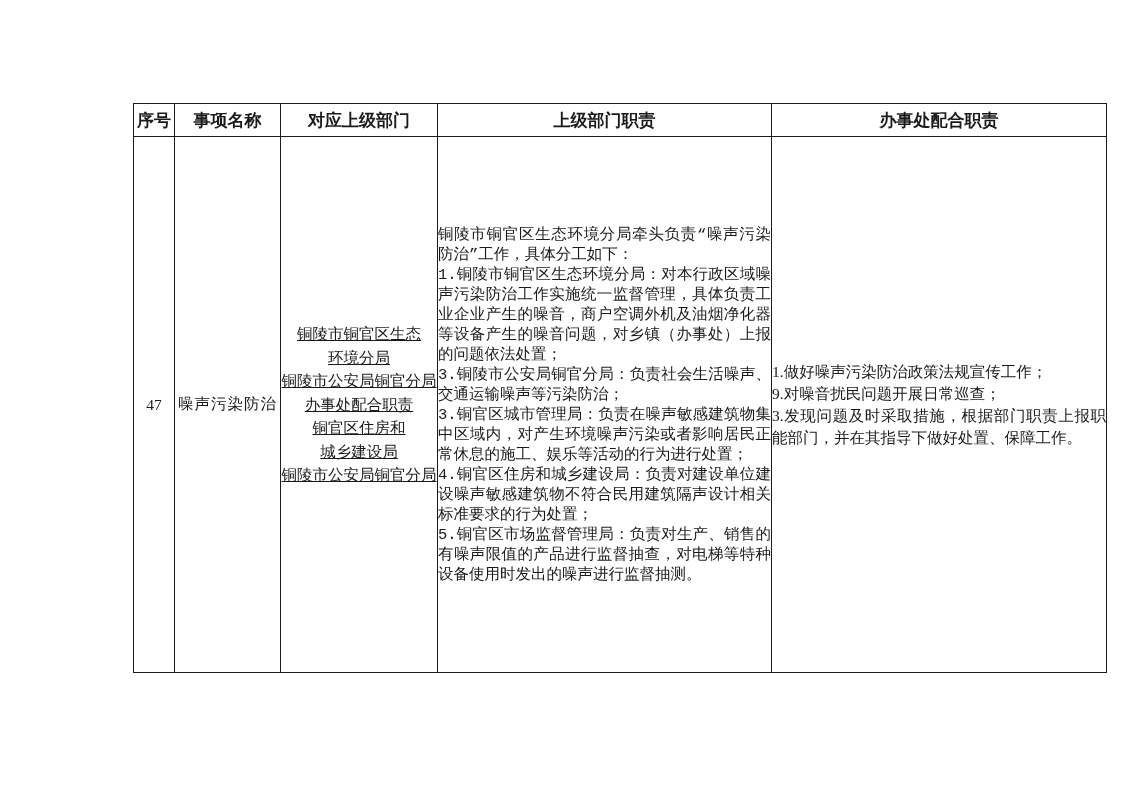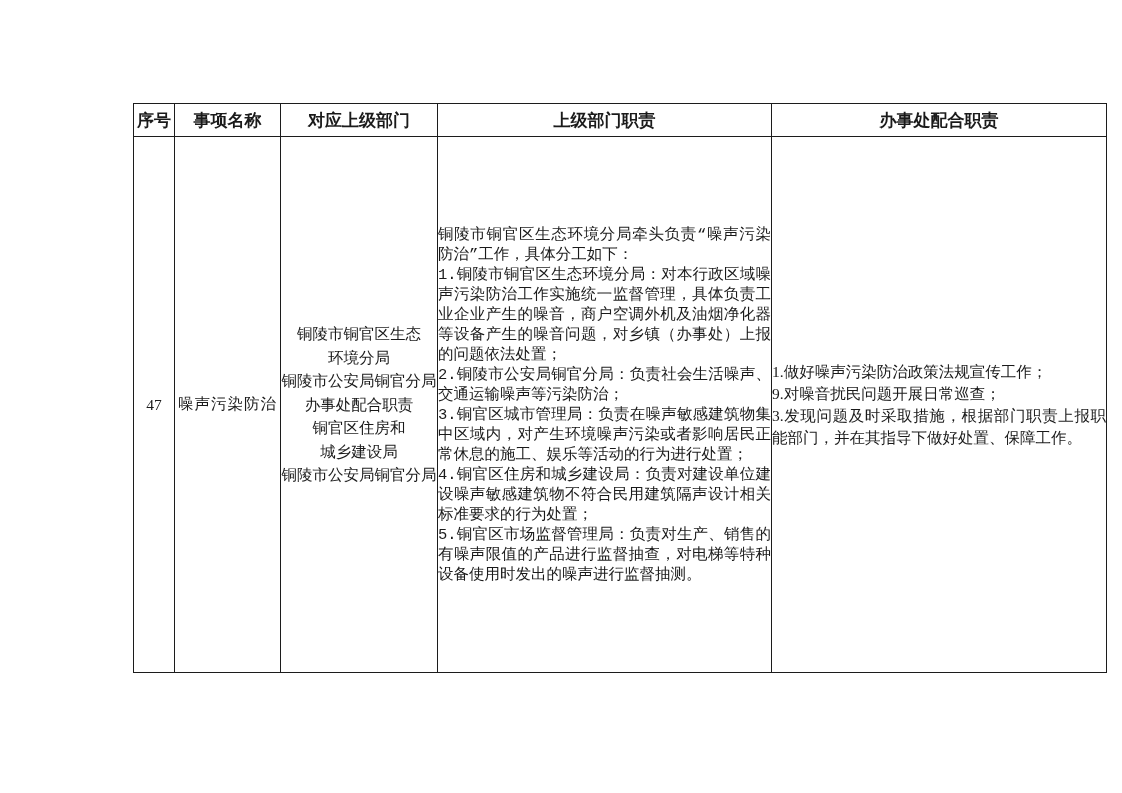--- a/index.html
+++ b/index.html
@@ -43,20 +43,21 @@
     vertical-align: middle;
     font-size: 15.5px;
   }
   .cell-center { text-align: center; }
   .cell-seq { font-size: 16px; }
   .cell-name { letter-spacing: 1px; }
   .dept-line {
     line-height: 23.5px;
     text-align: center;
     white-space: nowrap;
+    text-decoration: underline;
   }
   .cell-duties { padding: 6px 3px; }
   .cell-office { padding: 6px 5px; }
   .duty-par {
     text-align: justify;
     line-height: 20px;
     font-family: Liberation Mono, monospace;
   }
   .office-par {
     text-align: justify;
@@ -104,21 +105,21 @@
             <div class="dept-line">环境分局</div>
             <div class="dept-line">铜陵市公安局铜官分局</div>
             <div class="dept-line">办事处配合职责</div>
             <div class="dept-line">铜官区住房和</div>
             <div class="dept-line">城乡建设局</div>
             <div class="dept-line">铜陵市公安局铜官分局</div>
           </td>
         <td class="cell-duties">
             <div class="duty-par">铜陵市铜官区生态环境分局牵头负责“噪声污染防治”工作，具体分工如下：</div>
             <div class="duty-par">1.铜陵市铜官区生态环境分局：对本行政区域噪声污染防治工作实施统一监督管理，具体负责工业企业产生的噪音，商户空调外机及油烟净化器等设备产生的噪音问题，对乡镇（办事处）上报的问题依法处置；</div>
-            <div class="duty-par">2.铜陵市公安局铜官分局：负责社会生活噪声、交通运输噪声等污染防治；</div>
+            <div class="duty-par">3.铜陵市公安局铜官分局：负责社会生活噪声、交通运输噪声等污染防治；</div>
             <div class="duty-par">3.铜官区城市管理局：负责在噪声敏感建筑物集中区域内，对产生环境噪声污染或者影响居民正常休息的施工、娱乐等活动的行为进行处置；</div>
             <div class="duty-par">4.铜官区住房和城乡建设局：负责对建设单位建设噪声敏感建筑物不符合民用建筑隔声设计相关标准要求的行为处置；</div>
             <div class="duty-par">5.铜官区市场监督管理局：负责对生产、销售的有噪声限值的产品进行监督抽查，对电梯等特种设备使用时发出的噪声进行监督抽测。</div>
           </td>
         <td class="cell-duties cell-office">
             <div class="office-par">1.做好噪声污染防治政策法规宣传工作；</div>
             <div class="office-par">9.对噪音扰民问题开展日常巡查；</div>
             <div class="office-par">3.发现问题及时采取措施，根据部门职责上报职能部门，并在其指导下做好处置、保障工作。</div>
           </td>
       </tr>

